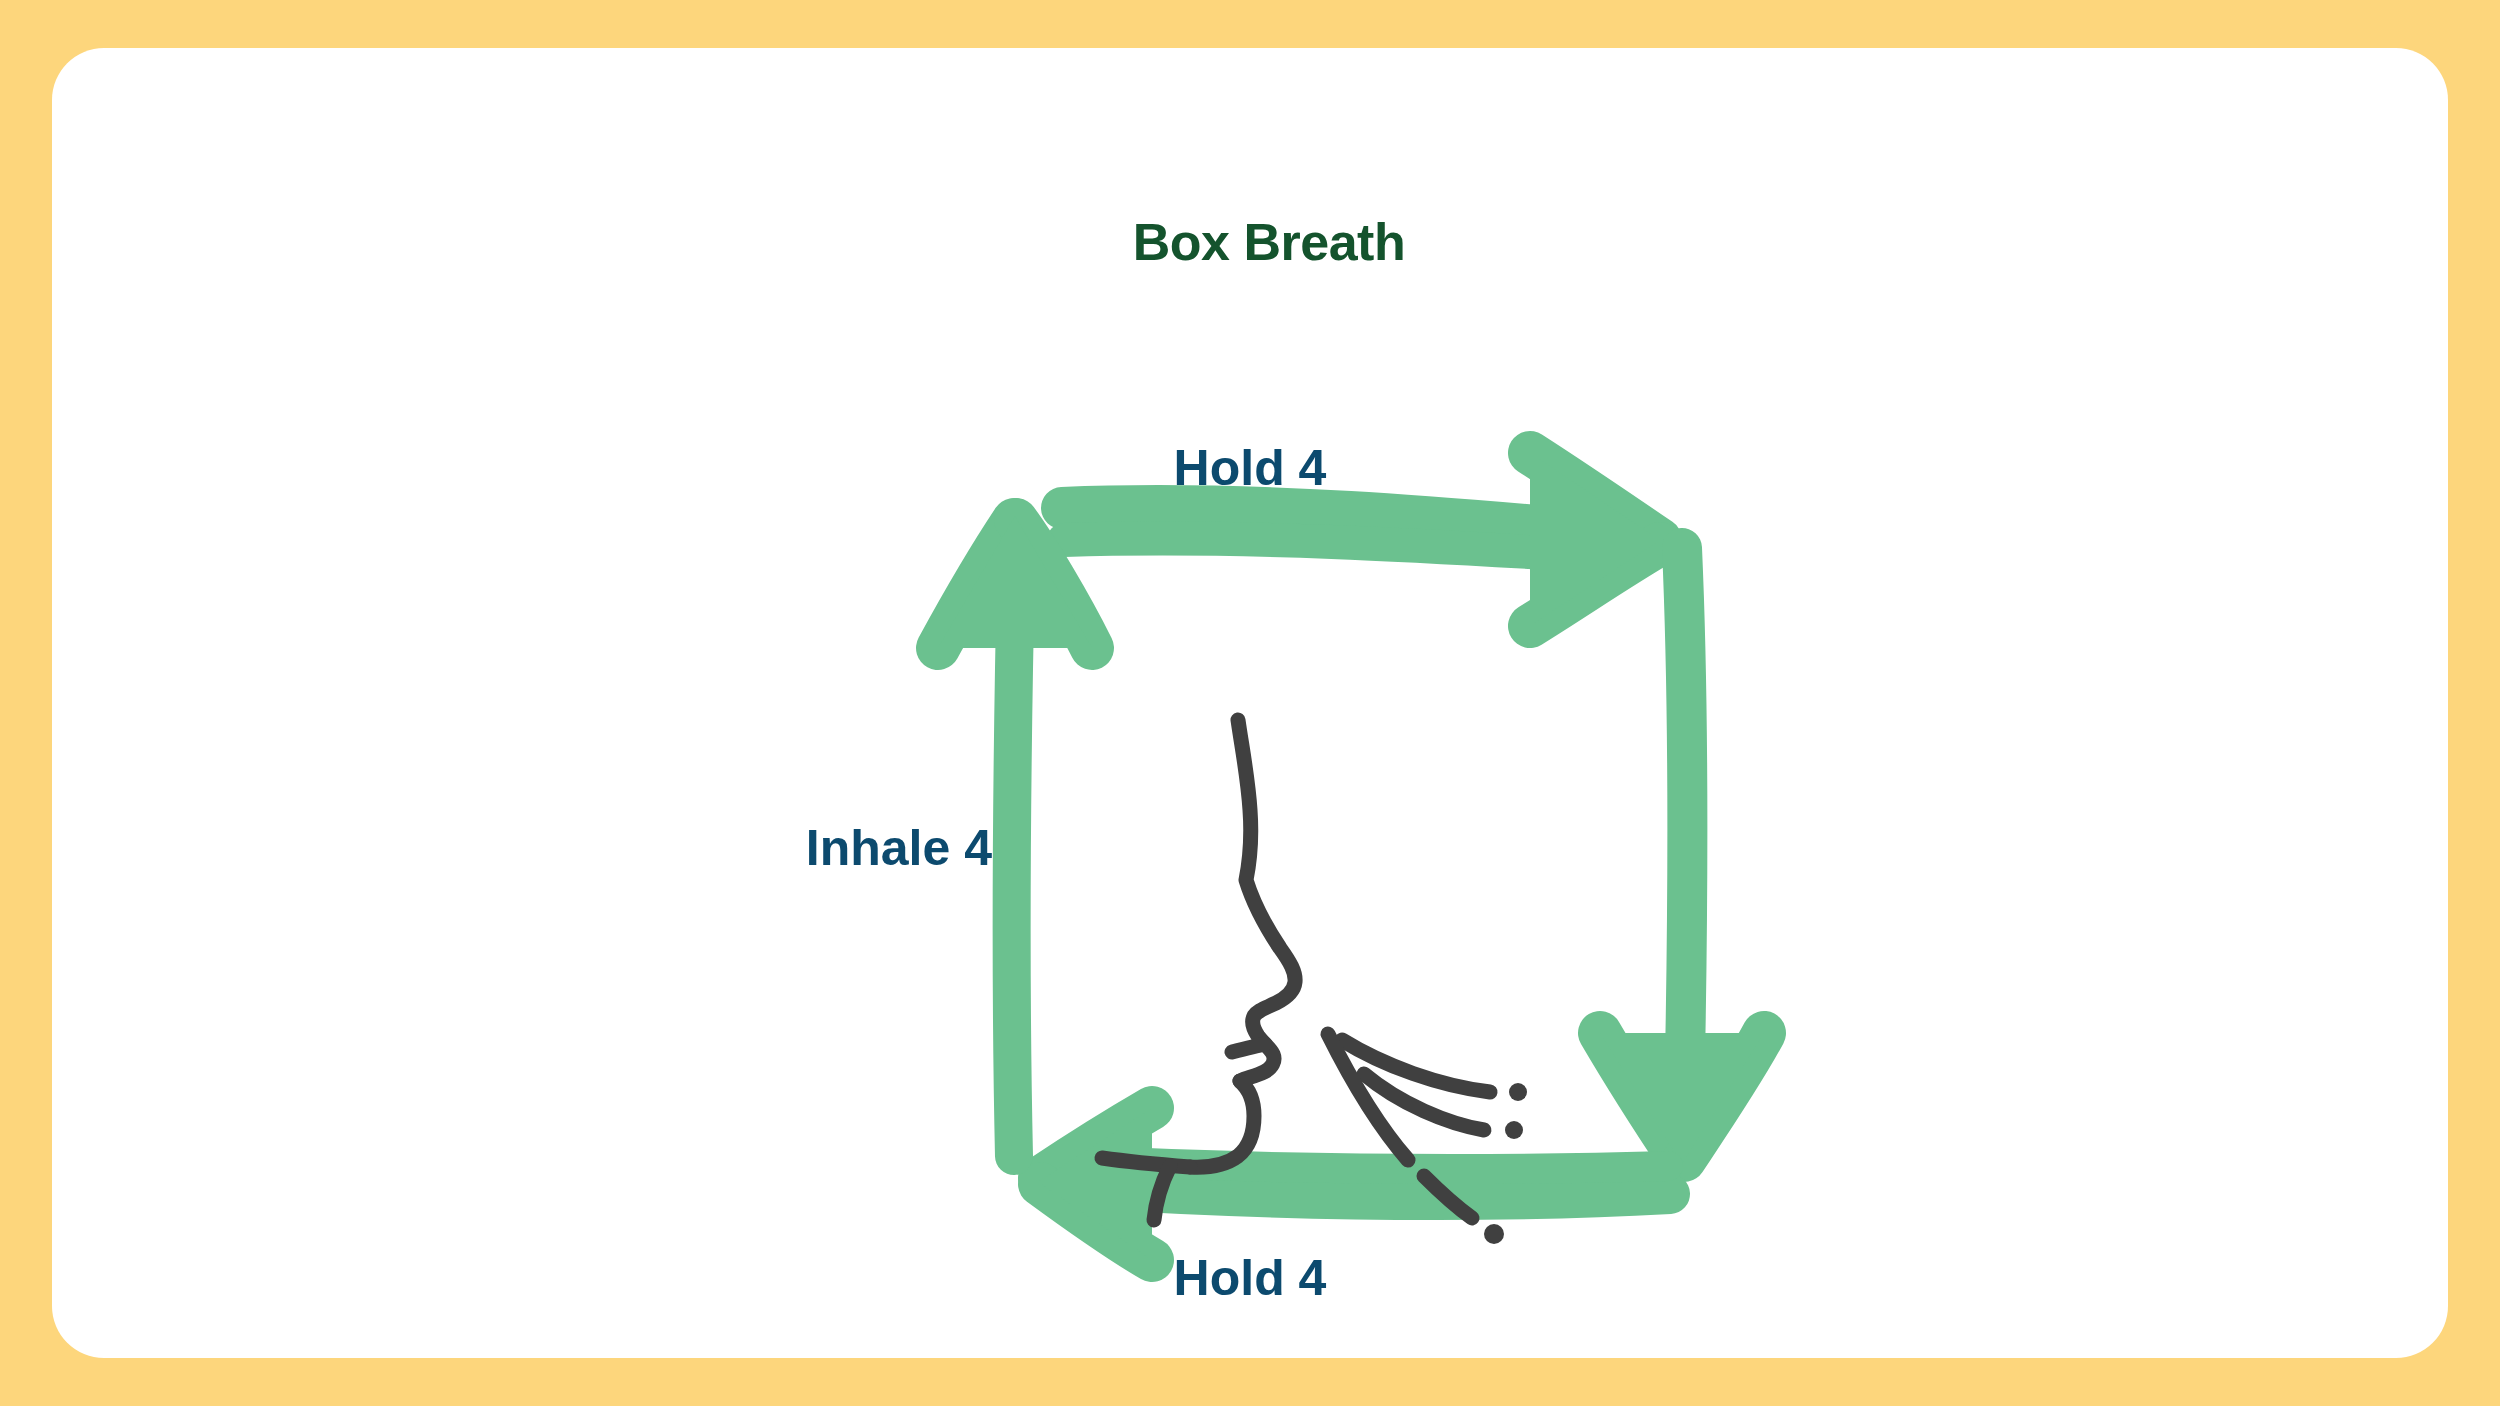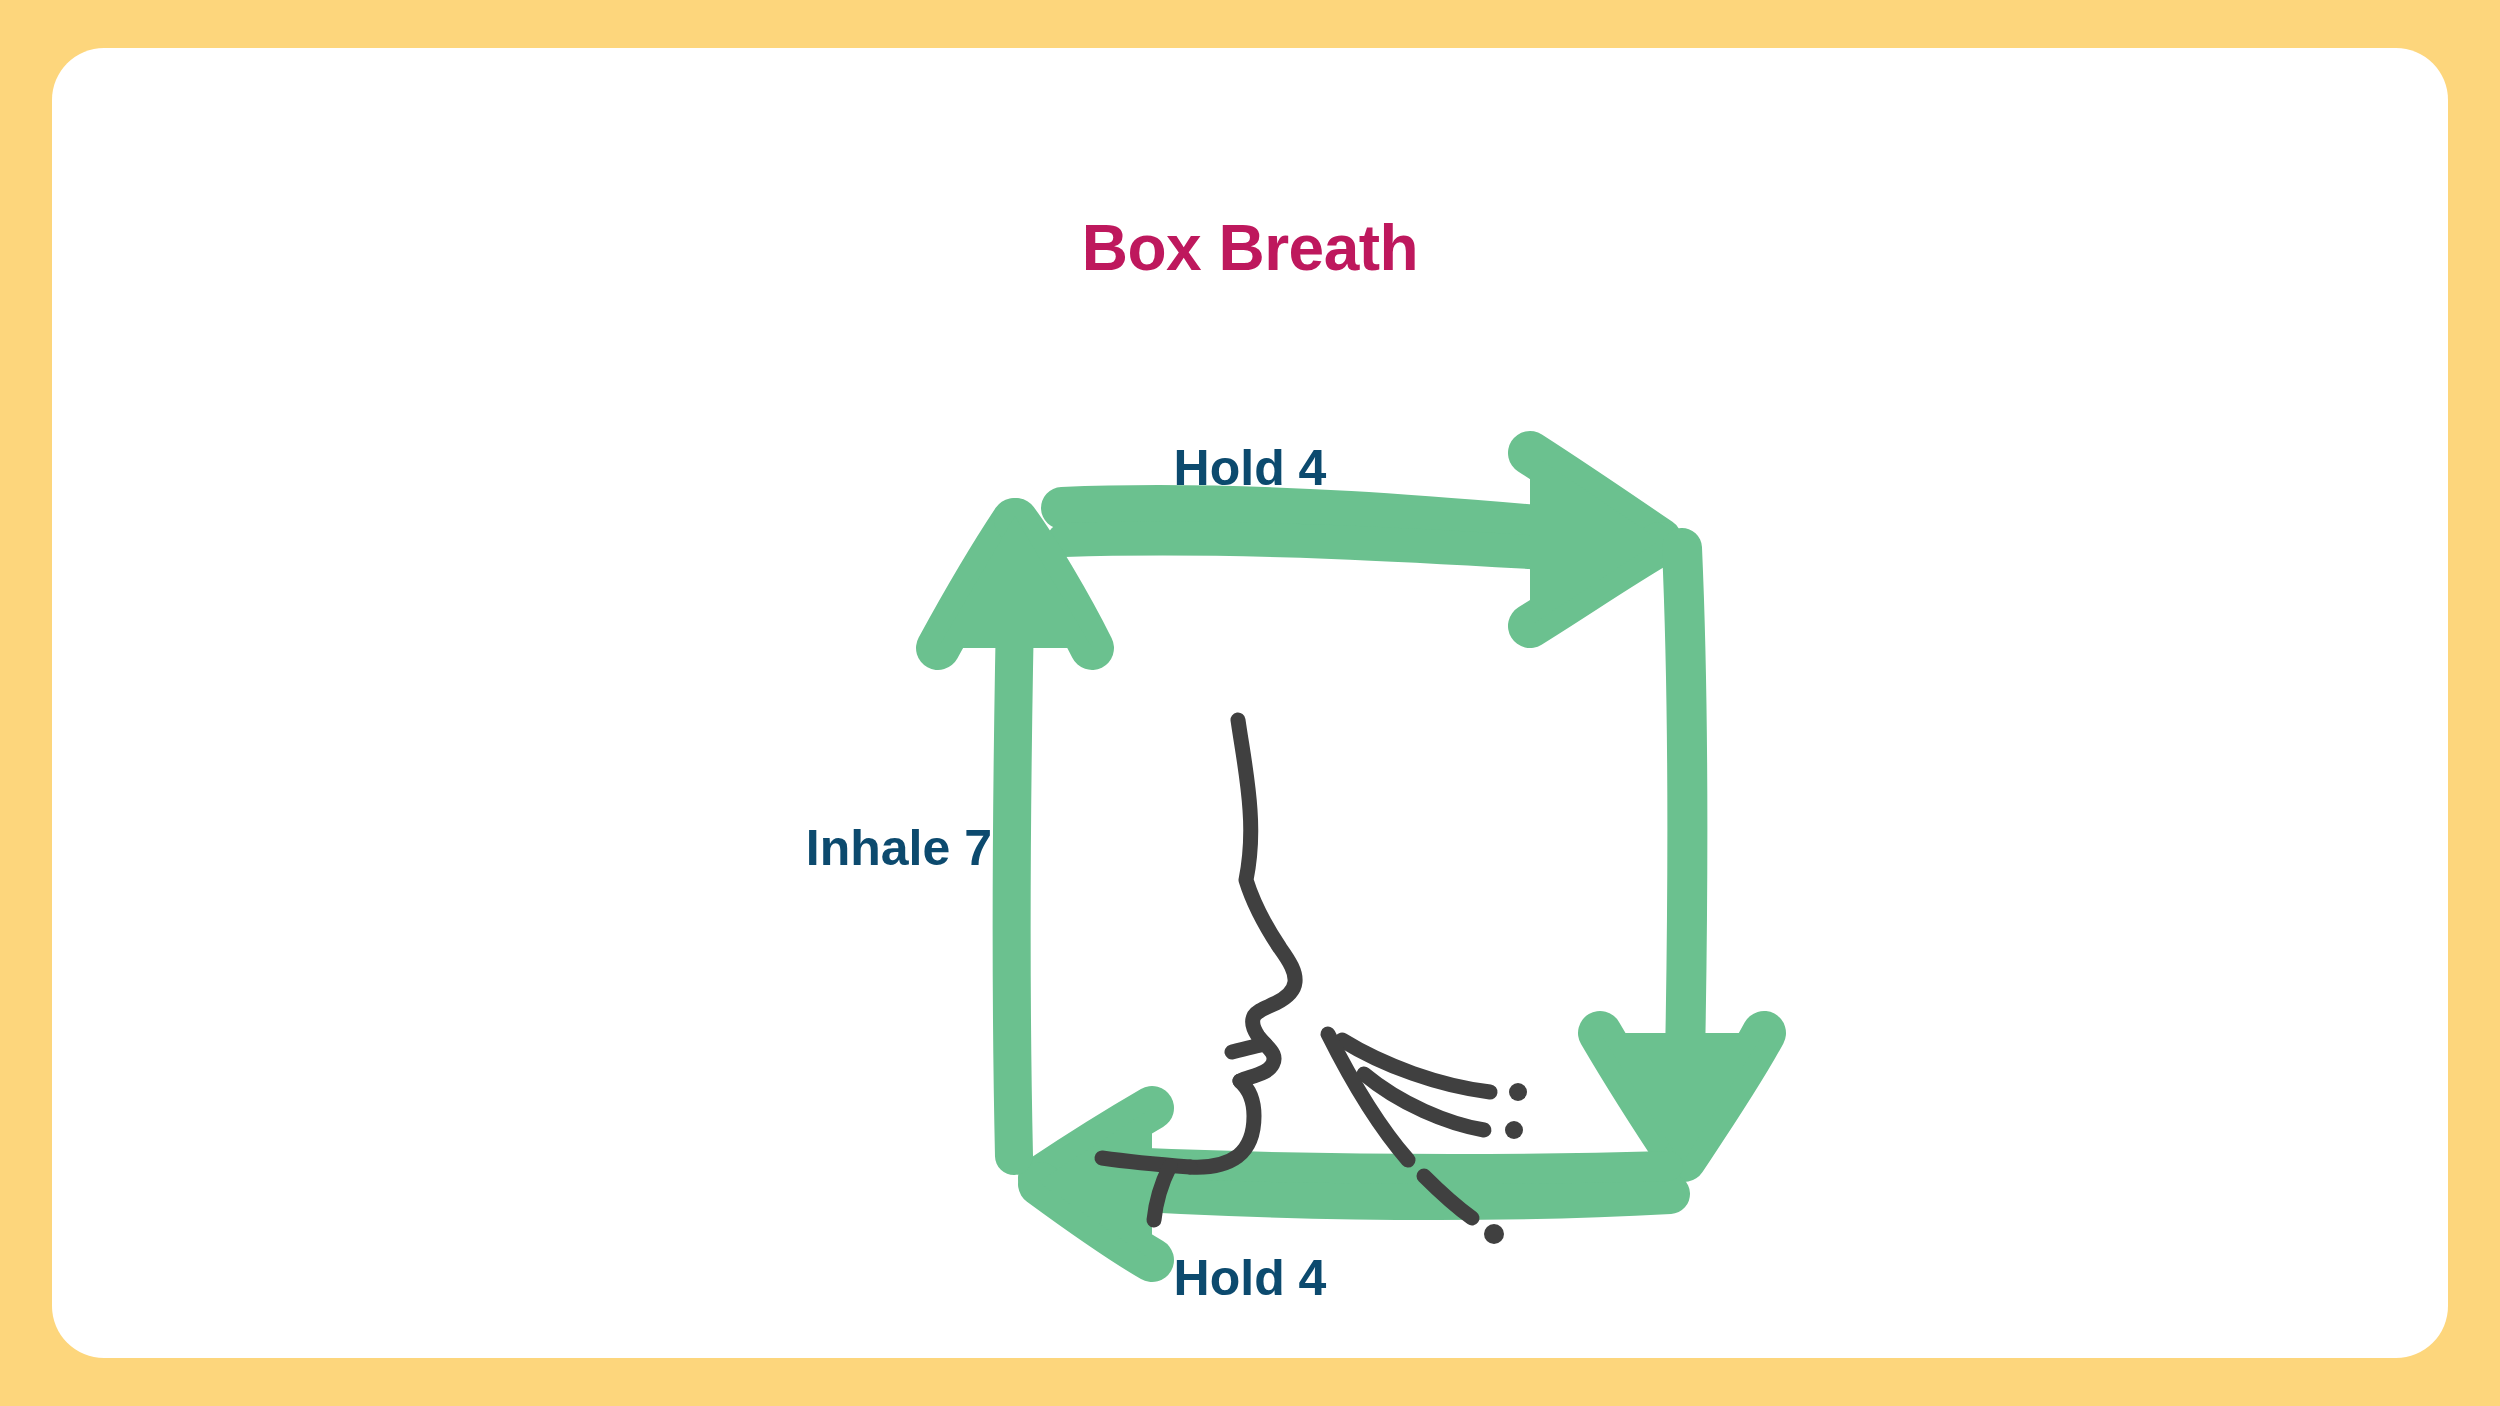--- a/index.html
+++ b/index.html
@@ -28,25 +28,26 @@
     height: 1310px;
     background: #ffffff;
     border-radius: 52px;
   }
   .page-title {
     position: absolute;
     left: 0;
     top: 168px;
     width: 2396px;
     text-align: center;
-    font-size: 64px;
+    font-size: 52px;
     font-weight: bold;
-    color: #be185d;
+    color: #14532d;
     letter-spacing: -0.5px;
     line-height: 1;
+    padding-left: 19px;
   }
   .diagram {
     position: absolute;
     left: 0;
     top: 0;
     width: 2396px;
     height: 1310px;
   }
   .diagram svg {
     display: block;
@@ -164,19 +165,19 @@
           <path d="M 1276 986 C 1300 1034, 1328 1080, 1356 1112"></path>
           <path d="M 1372 1128 C 1390 1146, 1406 1160, 1420 1170"></path>
           <circle cx="1442" cy="1186" r="10" fill="#404040" stroke="none"></circle>
         </g>
 
       </svg>
     </div>
 
     <div class="edge-label label-hold-top">Hold 4</div>
 
-    <div class="edge-label label-inhale">Inhale 7</div>
+    <div class="edge-label label-inhale">Inhale 4</div>
 
 
     <div class="edge-label label-hold-bottom">Hold 4</div>
 
   </div>
 </div>
 
 </body></html>

